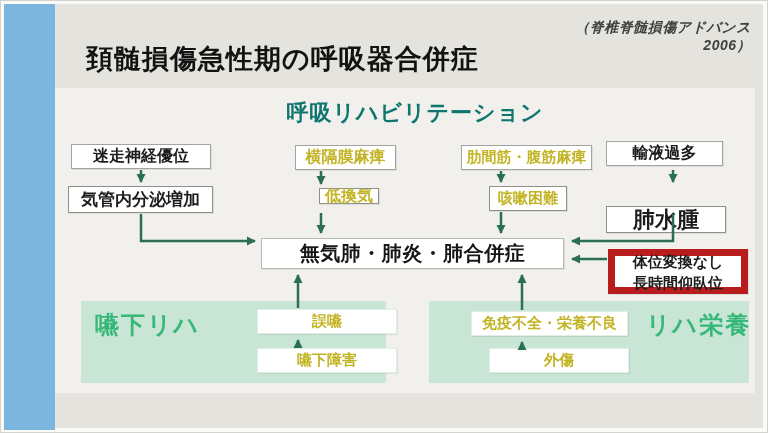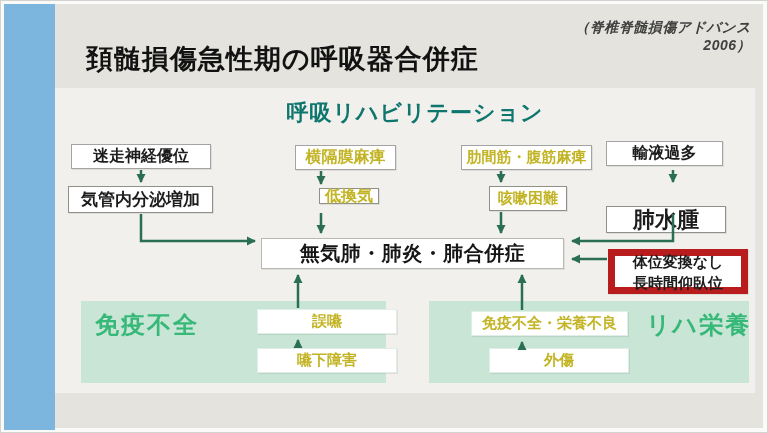--- a/index.html
+++ b/index.html
@@ -81,21 +81,21 @@
   <div class="box dark-border" style="left:605px; top:185px; width:120px; height:27px; font-size:22px;margin-top:20px;">肺水腫</div>
 
   <div class="center-box">無気肺・肺炎・肺合併症</div>
 
   <div class="position-box">
     <span>体位変換なし</span>
     <span>長時間仰臥位</span>
   </div>
 
   <div class="panel" style="left:80px; top:300px; width:305px; height:82px;"></div>
-  <div class="panel-label" style="left:94px; top:308px;">免疫不全</div>
+  <div class="panel-label" style="left:94px; top:308px;">嚥下リハ</div>
   <div class="box yellow small" style="left:228px; top:308px; width:140px; height:25px; border-color:#dfeee6;">誤嚥</div>
   <div class="box yellow small" style="left:228px; top:347px; width:140px; height:25px; border-color:#dfeee6;">嚥下障害</div>
 
   <div class="panel" style="left:428px; top:300px; width:320px; height:82px;"></div>
   <div class="box yellow small" style="left:442px; top:310px; width:157px; height:25px; border-color:#dfeee6;">免疫不全・栄養不良</div>
   <div class="box yellow small" style="left:460px; top:347px; width:140px; height:25px; border-color:#dfeee6;">外傷</div>
   <div class="panel-label" style="left:645px; top:308px;">リハ栄養</div>
 
   <svg class="arrows" viewBox="0 0 768 433">
     <defs>

